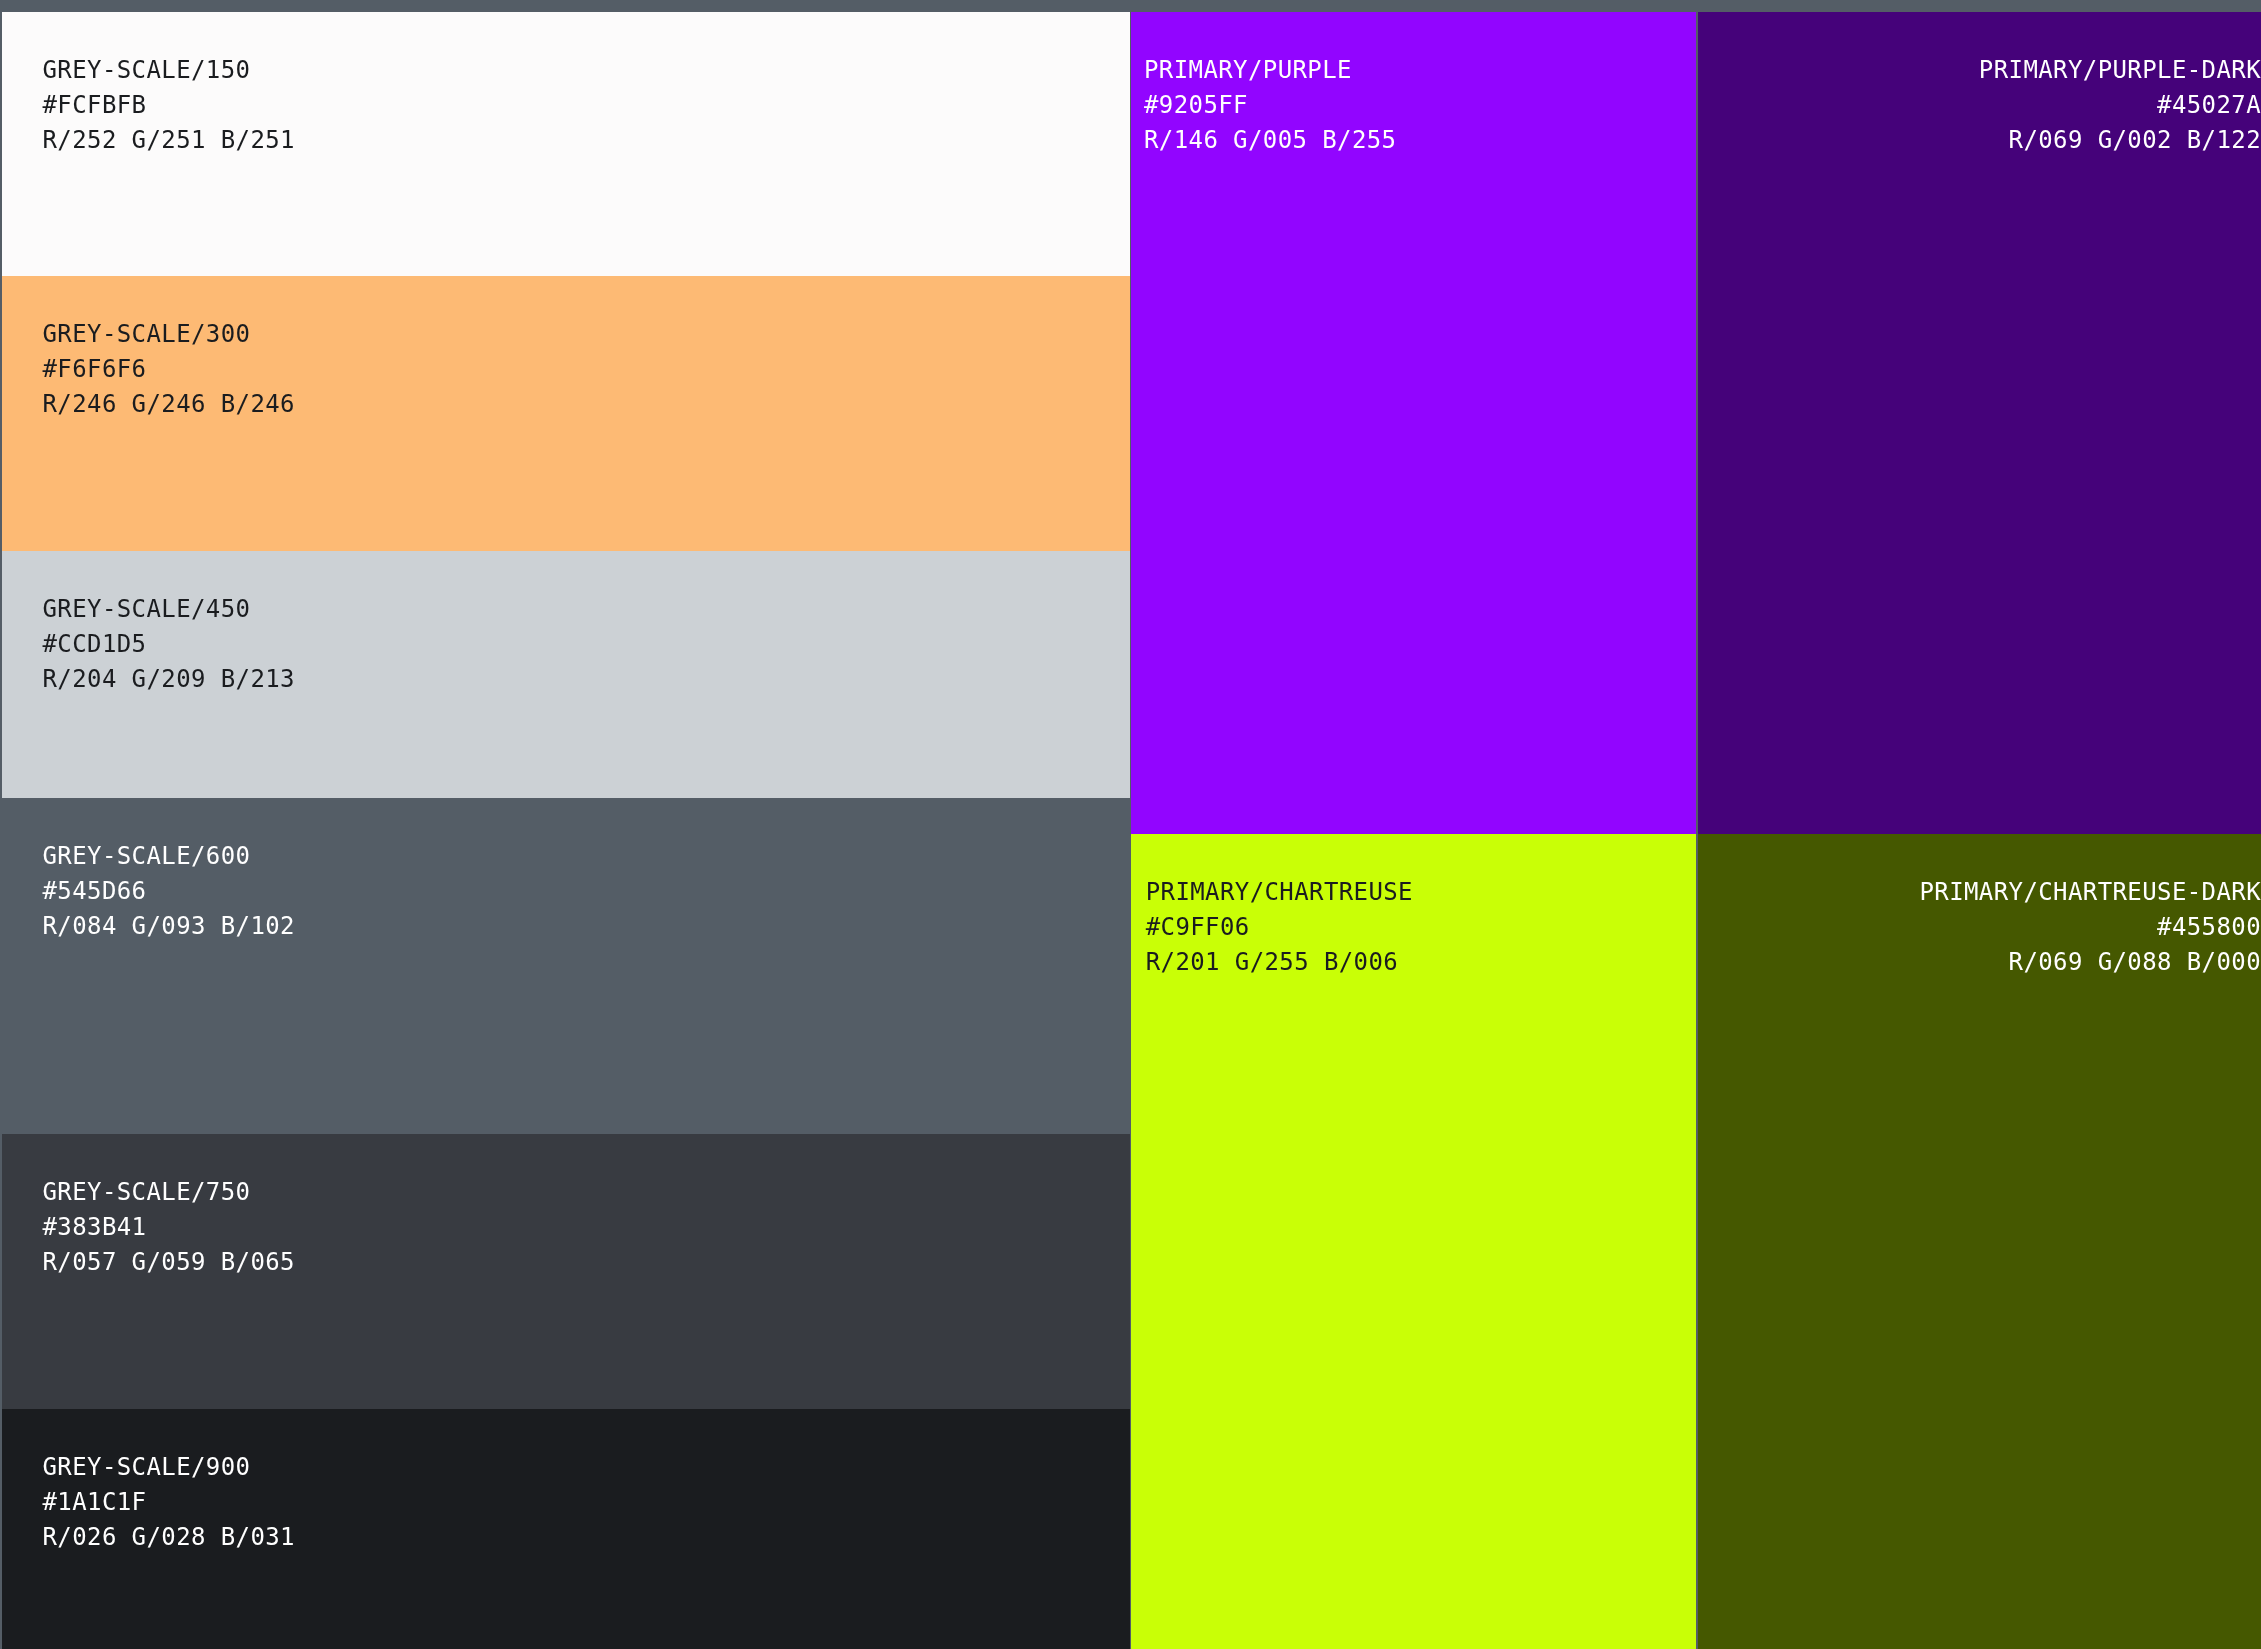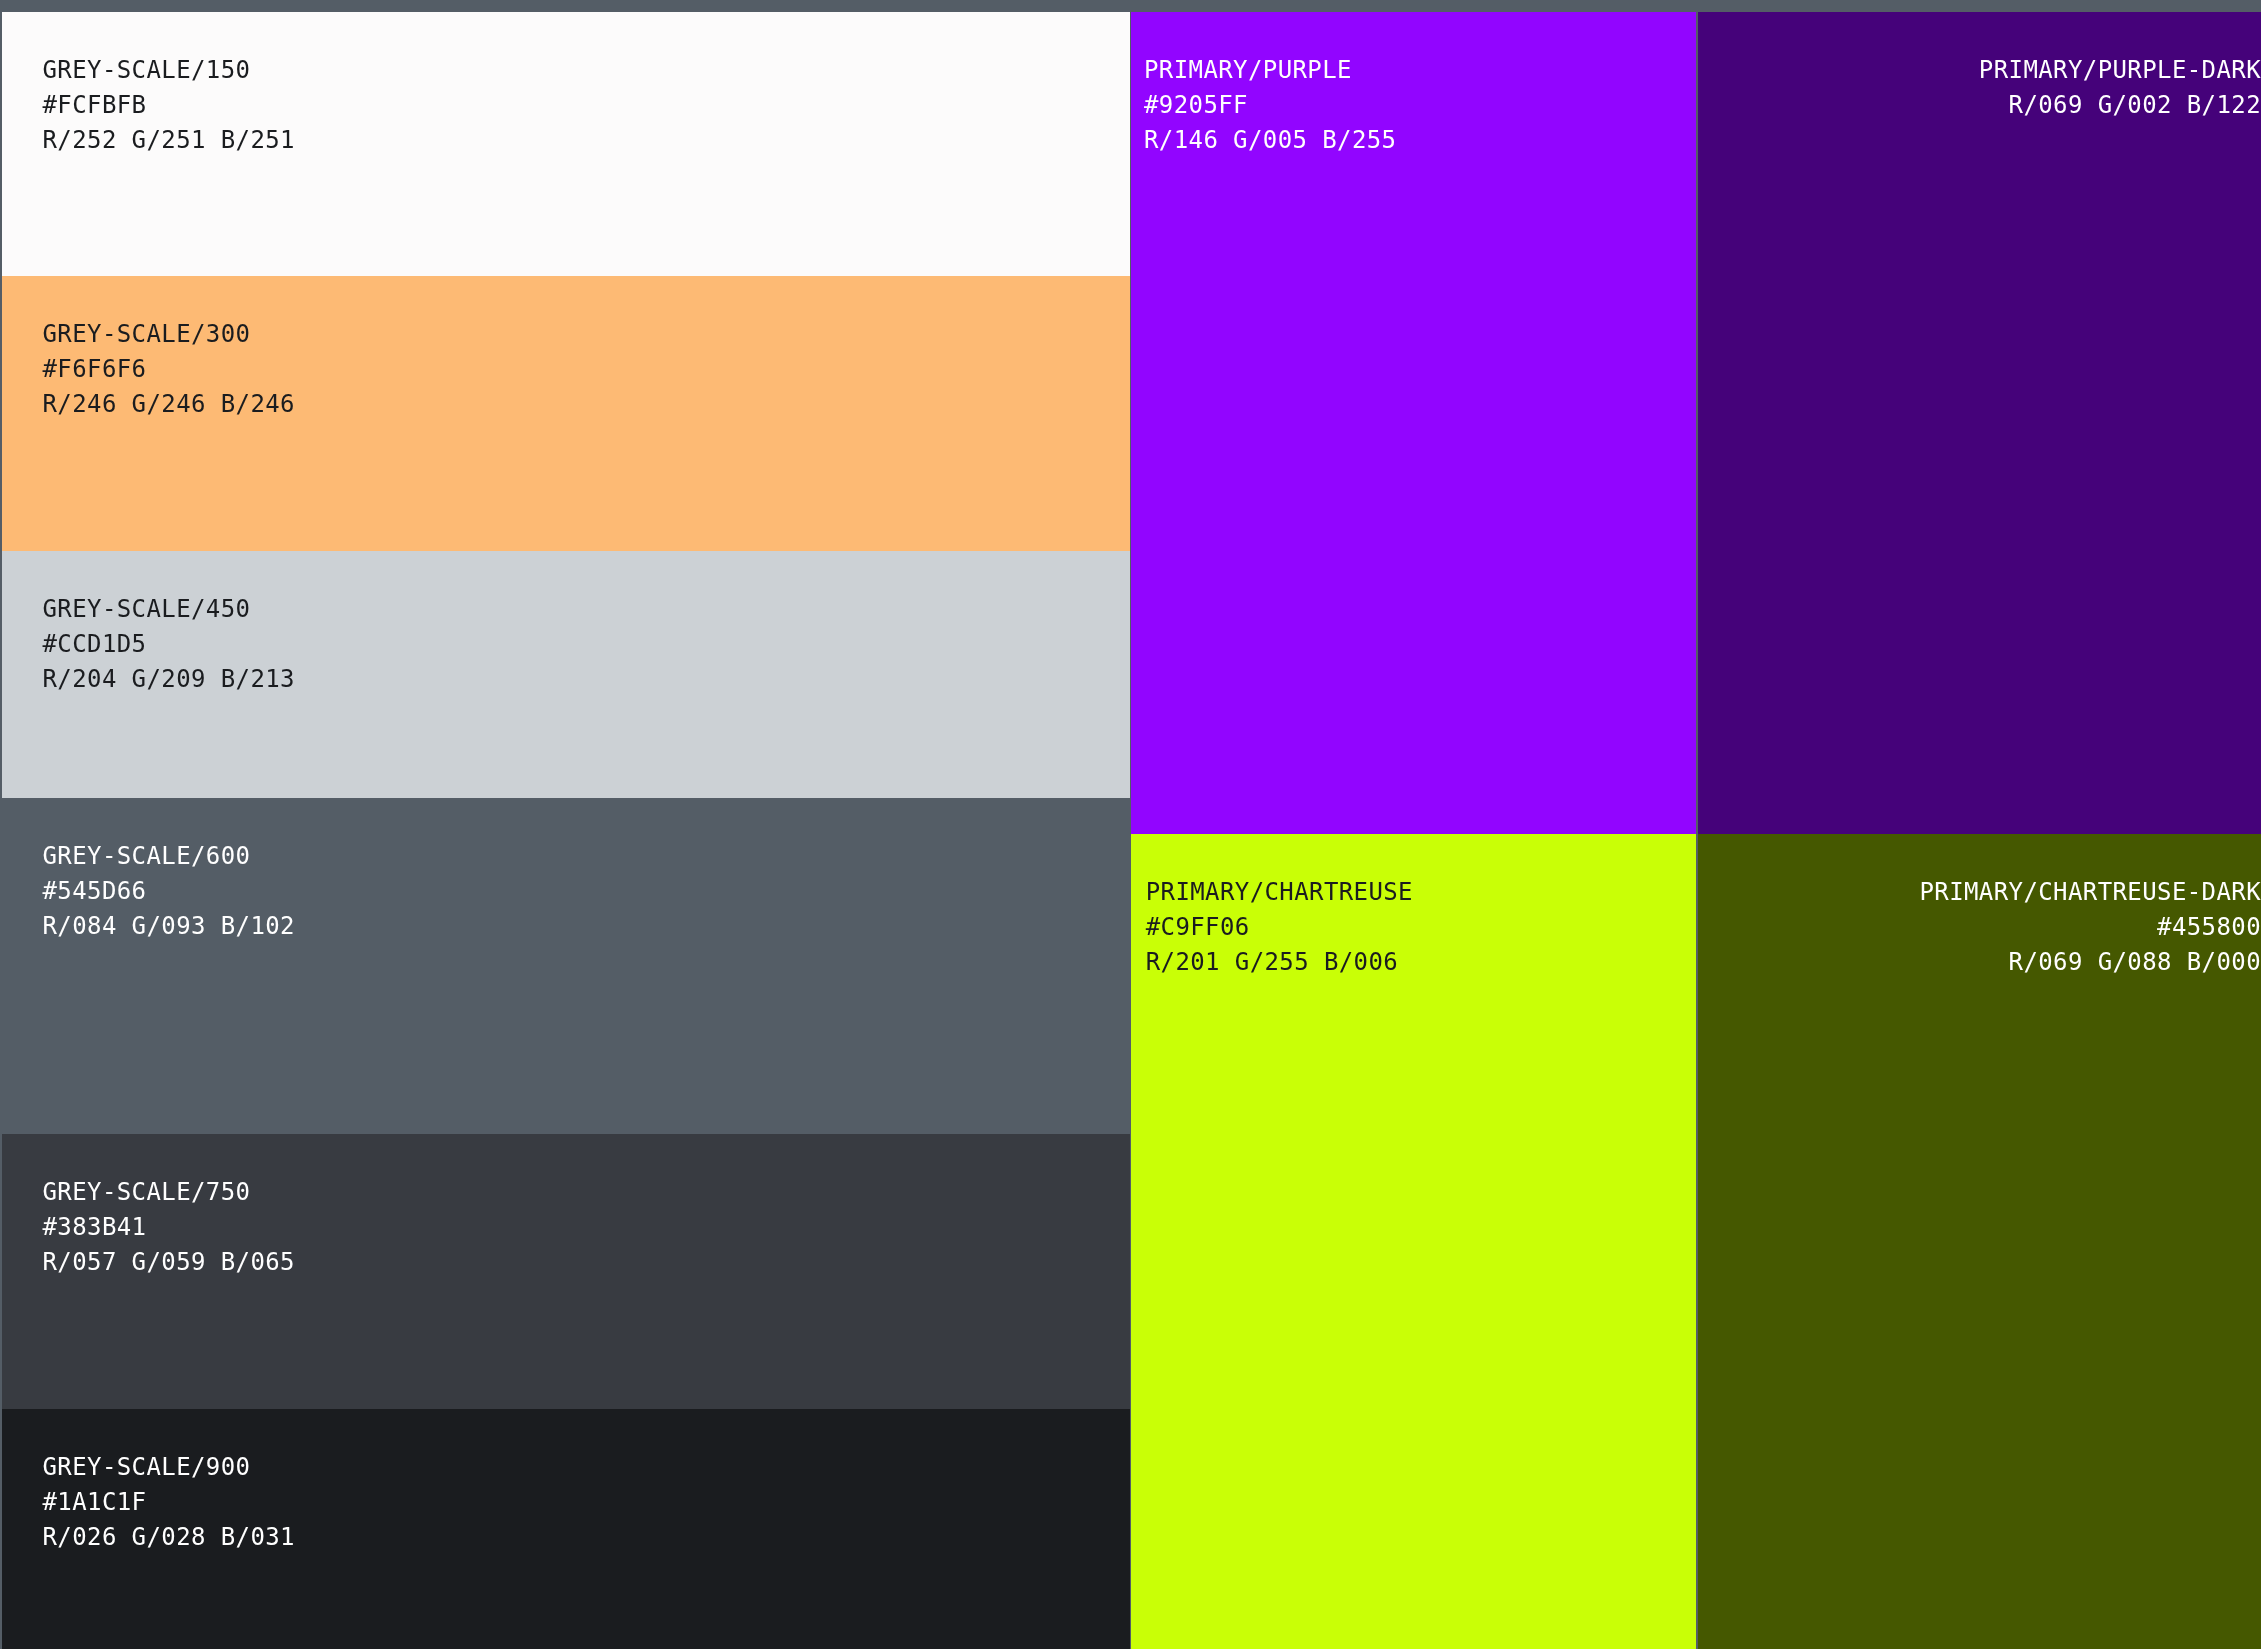--- a/index.html
+++ b/index.html
@@ -122,20 +122,21 @@
       <span class="swatch-text">#C9FF06</span>
       <span class="swatch-text">R/201 G/255 B/006</span>
     </div>
 
   </div>
 
   <div class="col col-right">
 
     <div class="swatch h-top" style="background:#45027A;color:#FFFFFF;">
       <span class="swatch-text">PRIMARY/PURPLE-DARK</span>
+      <span class="swatch-text">#45027A</span>
       <span class="swatch-text">R/069 G/002 B/122</span>
     </div>
 
     <div class="swatch h-bottom" style="background:#455800;color:#FFFFFF;padding-left:15px;">
       <span class="swatch-text">PRIMARY/CHARTREUSE-DARK</span>
       <span class="swatch-text">#455800</span>
       <span class="swatch-text">R/069 G/088 B/000</span>
     </div>
 
   </div>

